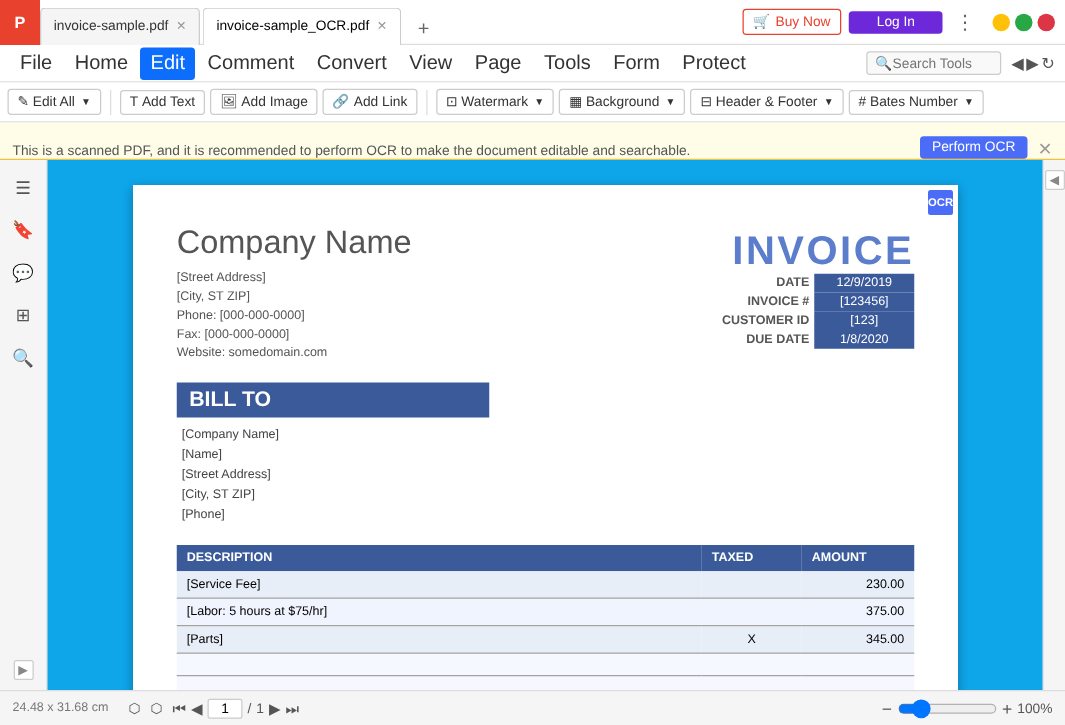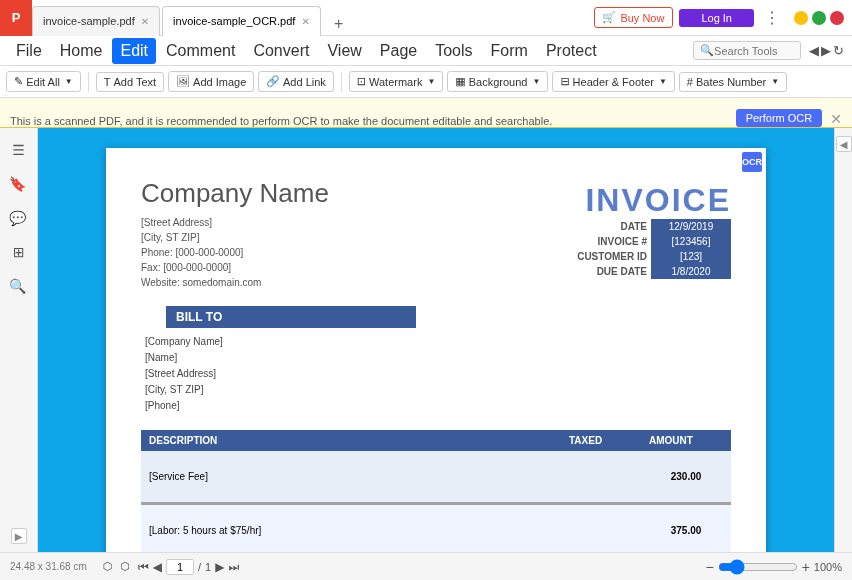--- a/index.html
+++ b/index.html
@@ -205,38 +205,38 @@
     .inv-meta-table { border-collapse: collapse; font-size: 10px; }
     .inv-meta-table td { padding: 1px 4px; }
     .inv-meta-table td:first-child { text-align: right; color: #555; font-weight: bold; }
     .inv-meta-table td:last-child {
       background: #3a5a9a; color: #fff; text-align: center;
       padding: 2px 16px; min-width: 80px;
     }
 
     .bill-to-header {
       background: #3a5a9a; color: #fff;
-      padding: 4px 10px; font-size: 12px; font-weight: bold;
-      width: 250px; margin-bottom: 6px; margin-left: 25px;
+      padding: 4px 10px; font-size: 17px; font-weight: bold;
+      width: 250px; margin-bottom: 6px;
     }
     .bill-to-info { font-size: 10px; color: #444; line-height: 1.6; margin-left: 4px; }
 
     .items-table {
       width: 100%; border-collapse: collapse; margin-top: 16px;
     }
     .items-table th {
       background: #3a5a9a; color: #fff;
       padding: 5px 8px; text-align: left; font-size: 10px;
     }
     .items-table th:first-child { text-align: left; }
     .items-table td {
-      padding: 20px 8px; font-size: 10px; border-bottom: 3px solid #a3a3a3;
+      padding: 5px 8px; font-size: 10px; border-bottom: 1px solid #a3a3a3;
       background: #f0f4ff;
     }
-    .items-table td.amount { text-align: center; font-weight: bold; }
+    .items-table td.amount { text-align: right; }
     .items-table td.taxed { text-align: center; }
     .items-table tr:nth-child(odd) td { background: #e8eef8; }
     .items-table tr.empty td { background: #f5f8ff; height: 18px; }
 
     
     .right-sidebar {
       width: 18px;
       background: #f5f5f5;
       border-left: 1px solid #ddd;
       display: flex;

